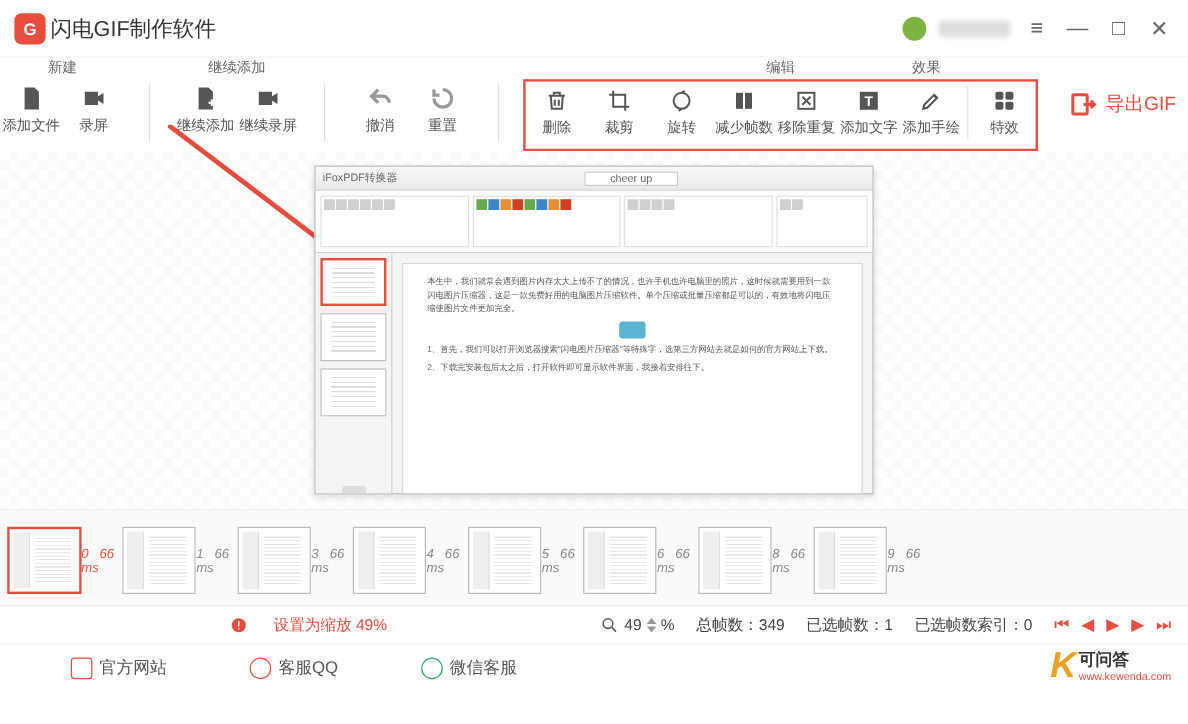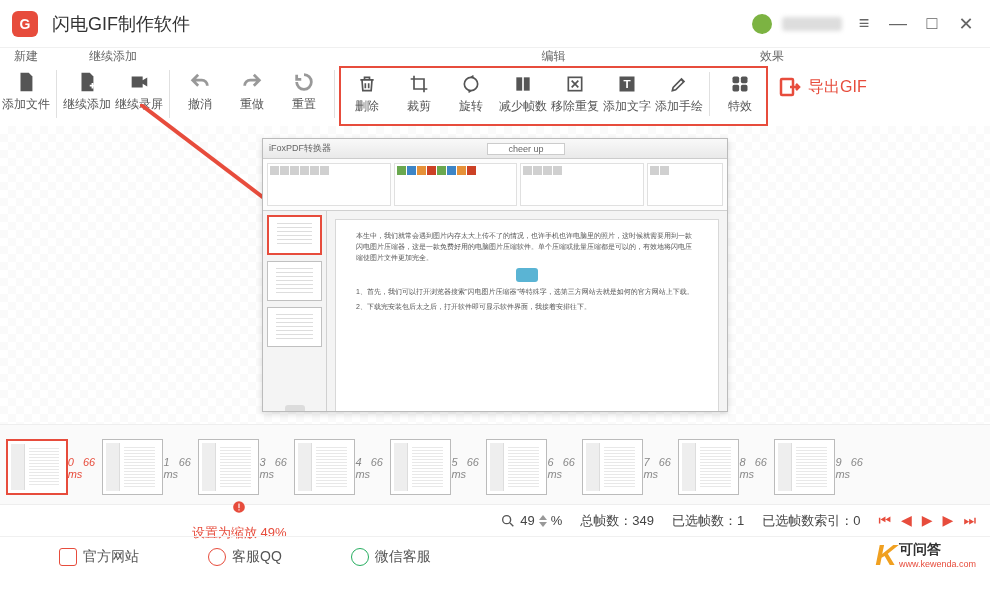--- a/index.html
+++ b/index.html
@@ -1,28 +1,28 @@
 <!DOCTYPE html>
 <html><head>
 <meta charset="utf-8">
 <style>
 * { margin: 0; padding: 0; box-sizing: border-box; font-family: "Microsoft YaHei", sans-serif; }
 body { width: 990px; height: 603px; background: #fff; overflow: hidden; position: relative; }
 
 
 .titlebar { height: 48px; background: #fff; display: flex; align-items: center; padding: 0 12px; border-bottom: 1px solid #f0f0f0; }
 .app-logo { width: 26px; height: 26px; background: #e74c3c; border-radius: 6px; display: flex; align-items: center; justify-content: center; color: #fff; font-weight: bold; font-size: 14px; }
-.app-title { margin-left: 14px; font-size: 18px; color: #333; }
+.app-title { margin-left: 4px; font-size: 18px; color: #333; }
 .titlebar-right { margin-left: auto; display: flex; align-items: center; gap: 10px; }
 .avatar { width: 20px; height: 20px; background: #7cb342; border-radius: 50%; }
 .blur-name { width: 60px; height: 14px; background: #ddd; filter: blur(2px); border-radius: 3px; }
 .win-btn { width: 24px; height: 24px; display: flex; align-items: center; justify-content: center; font-size: 18px; color: #666; cursor: pointer; }
 
 
-.toolbar { height: 78px; background: #fff; display: flex; position: relative; }
+.toolbar { height: 78px; background: #fff; display: flex; position: relative; justify-content: space-between; }
 .tool-group { display: flex; flex-direction: column; align-items: center; }
 .group-label { font-size: 12px; color: #666; height: 18px; text-align: center; width: 100%; }
 .group-items { display: flex; }
 .tool-item { width: 52px; display: flex; flex-direction: column; align-items: center; cursor: pointer; padding-top: 4px; }
 .tool-item .ticon { width: 24px; height: 24px; display: flex; align-items: center; justify-content: center; color: #555; }
 .tool-item .tlabel { font-size: 12px; color: #555; margin-top: 2px; }
 .vsep { width: 1px; background: #e0e0e0; margin: 22px 4px 8px 4px; }
 .edit-box { border: 2px solid #e74c3c; height: 60px; display: flex; margin-top: 0; }
 .export-btn { display: flex; align-items: center; color: #e74c3c; font-size: 16px; padding: 0 10px; cursor: pointer; }
 .export-icon { width: 24px; height: 24px; margin-right: 6px; }
@@ -60,21 +60,21 @@
 .frame .fthumb { width: 90px; height: 56px; background: #fff; border: 1px solid #bbb; position: relative; overflow: hidden; }
 .frame.sel .fthumb { border: 2px solid #e74c3c; }
 .fthumb-inner { position: absolute; inset: 3px; display: flex; }
 .ft-side { width: 14px; background: #eee; border-right: 1px solid #ddd; }
 .ft-body { flex: 1; background: repeating-linear-gradient(#e8e8e8,#e8e8e8 1px,transparent 1px,transparent 3px); margin: 4px; }
 .frame .flabel { font-size: 11px; color: #888; font-style: italic; margin-top: 2px; }
 .frame.sel .flabel { color: #e74c3c; }
 
 
 .statusbar { height: 32px; display: flex; align-items: center; border-top: 1px solid #eee; padding: 0 14px; font-size: 13px; color: #444; gap: 18px; }
-.status-warn { color: #e74c3c; display: flex; align-items: center; gap: 10px; flex-direction: column; }
+.status-warn { color: #e74c3c; display: flex; align-items: center; gap: 22px; }
 .zoom { display: flex; align-items: center; gap: 4px; }
 .zoom .mag { width: 16px; height: 16px; }
 .spin { display: flex; flex-direction: column; }
 .spin div { width: 0; height: 0; border-left: 4px solid transparent; border-right: 4px solid transparent; cursor: pointer; }
 .spin .up { border-bottom: 5px solid #999; margin-bottom: 2px; }
 .spin .down { border-top: 5px solid #999; }
 .stat-pair { white-space: nowrap; }
 .play-ctrl { margin-left: auto; display: flex; gap: 10px; color: #e74c3c; }
 .play-ctrl span { cursor: pointer; font-size: 14px; }
 
@@ -113,20 +113,28 @@
     <div class="group-label">新建</div>
     <div class="group-items">
       <div class="tool-item">
         <div class="ticon">
             <svg width="22" height="22" viewBox="0 0 24 24" fill="#555">
               <path d="M6 2h9l4 4v16H6z"></path>
             </svg>
           </div>
         <div class="tlabel">添加文件</div>
       </div>
+      <div class="tool-item">
+        <div class="ticon">
+            <svg width="22" height="22" viewBox="0 0 24 24" fill="#555">
+              <path d="M4 6h12v12H4z M16 10l5-3v10l-5-3z"></path>
+            </svg>
+          </div>
+        <div class="tlabel">录屏</div>
+      </div>
     </div>
   </div>
 
   <div class="vsep"></div>
 
   <div class="tool-group">
     <div class="group-label">继续添加</div>
     <div class="group-items">
       <div class="tool-item">
         <div class="ticon">
@@ -153,28 +161,20 @@
   <div class="tool-group">
     <div class="group-label">&nbsp;</div>
     <div class="group-items">
       <div class="tool-item">
         <div class="ticon">
             <svg width="22" height="22" viewBox="0 0 24 24" fill="none" stroke="#999" stroke-width="3">
               <path d="M10 4L4 10l6 6M4 10h10a6 6 0 016 6"></path>
             </svg>
           </div>
         <div class="tlabel">撤消</div>
-      </div>
-      <div class="tool-item">
-        <div class="ticon">
-            <svg width="22" height="22" viewBox="0 0 24 24" fill="none" stroke="#999" stroke-width="3">
-              <path d="M14 4l6 6-6 6M20 10H10a6 6 0 00-6 6"></path>
-            </svg>
-          </div>
-        <div class="tlabel">重做</div>
       </div>
       <div class="tool-item">
         <div class="ticon">
             <svg width="22" height="22" viewBox="0 0 24 24" fill="none" stroke="#999" stroke-width="3">
               <path d="M4 12a8 8 0 108-8M4 4v5h5"></path>
             </svg>
           </div>
         <div class="tlabel">重置</div>
       </div>
     </div>
@@ -374,29 +374,20 @@
       <div class="flabel">5&nbsp;&nbsp;&nbsp;66 ms</div>
     </div>
     <div class="frame">
       <div class="fthumb">
         <div class="fthumb-inner">
           <div class="ft-side"></div>
           <div class="ft-body"></div>
         </div>
       </div>
       <div class="flabel">6&nbsp;&nbsp;&nbsp;66 ms</div>
-    </div>
-    <div class="frame">
-      <div class="fthumb">
-        <div class="fthumb-inner">
-          <div class="ft-side"></div>
-          <div class="ft-body"></div>
-        </div>
-      </div>
-      <div class="flabel">7&nbsp;&nbsp;&nbsp;66 ms</div>
     </div>
     <div class="frame">
       <div class="fthumb">
         <div class="fthumb-inner">
           <div class="ft-side"></div>
           <div class="ft-body"></div>
         </div>
       </div>
       <div class="flabel">8&nbsp;&nbsp;&nbsp;66 ms</div>
     </div>

